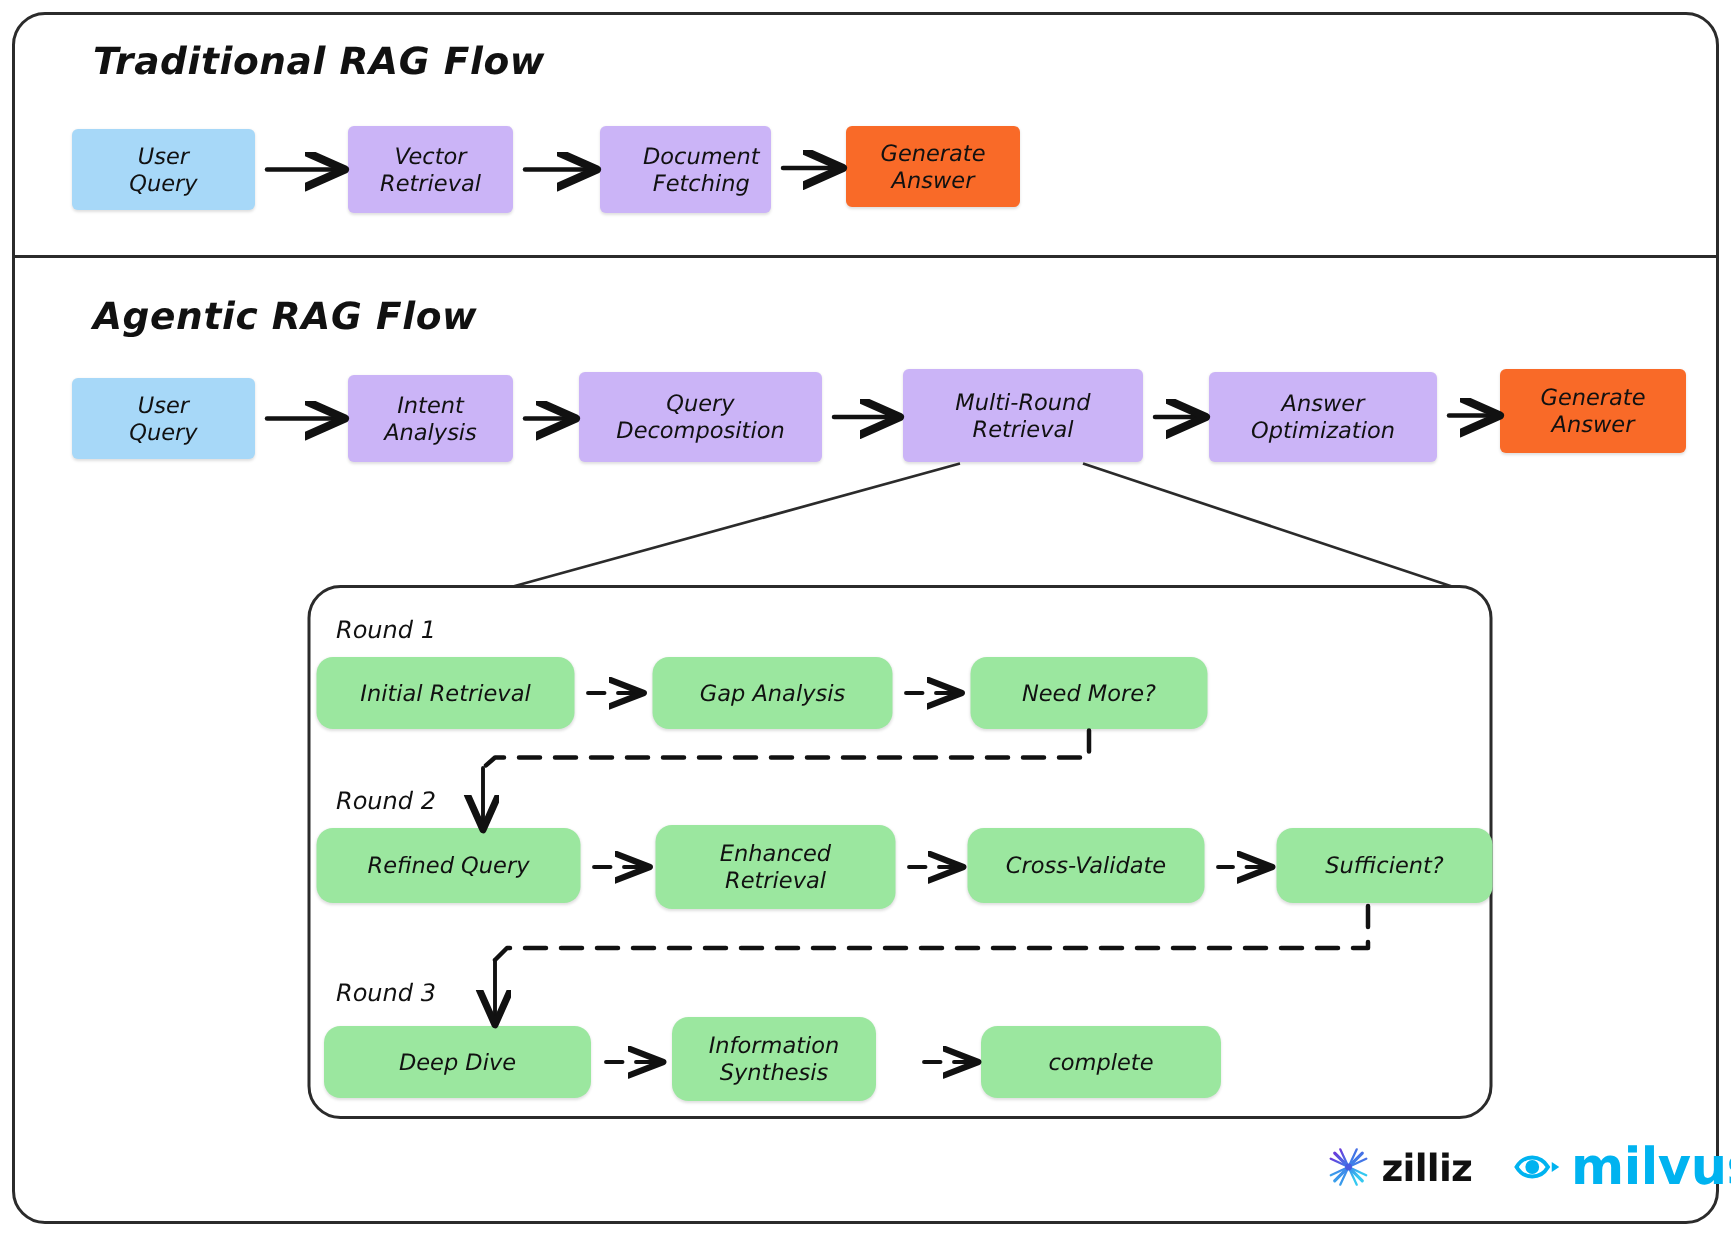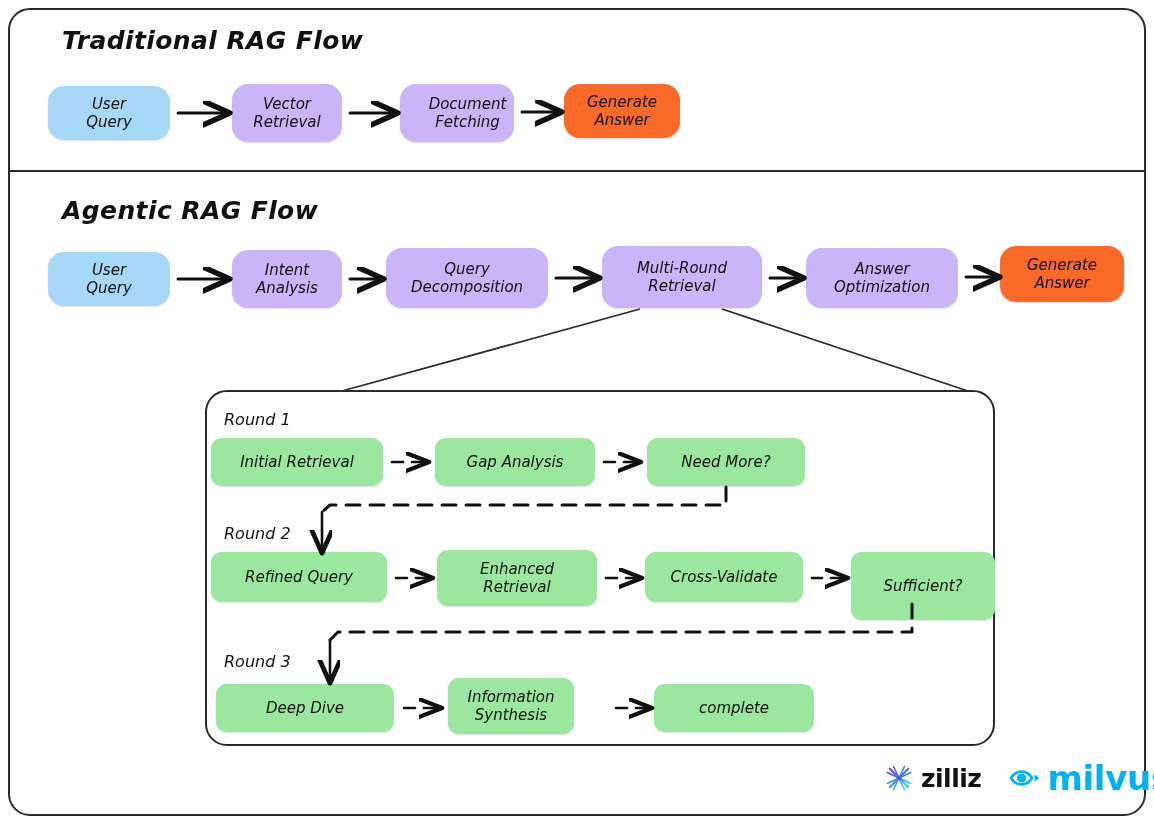--- a/index.html
+++ b/index.html
@@ -12,21 +12,21 @@
     background:#fff;
   }
   .divider{position:absolute;left:10px;top:170px;width:1134px;height:0;border-top:2.5px solid #2b2b2b;}
 
   .section-title{
     position:absolute;color:#111;font-size:25px;letter-spacing:.4px;
     font-family:"DejaVu Sans",sans-serif;font-style:italic;font-weight:700;
   }
 
   .node{
-    position:absolute;box-sizing:border-box;border-radius:16px;
+    position:absolute;box-sizing:border-box;border-radius:4px;
     display:flex;align-items:center;justify-content:center;text-align:center;
     font-family:"DejaVu Sans",sans-serif;font-style:italic;
     color:#111;line-height:1.22;font-size:15px;padding:2px 6px;
     box-shadow:0 1px 2px rgba(0,0,0,.13);
   }
   .n-blue{background:#a7d8f8;}
   .n-purple{background:#cbb4f7;text-align:center;}
   .n-orange{background:#f96a28;}
   .n-green{background:#9be79f;border-radius:11px;}
 
@@ -76,25 +76,25 @@
 
   <div class="round-label" style="left:224px;top:410px;">Round 1</div>
   <div class="node n-green" style="left:211px;top:438px;width:172px;height:48px;">Initial Retrieval</div>
   <div class="node n-green" style="left:435px;top:438px;width:160px;height:48px;">Gap Analysis</div>
   <div class="node n-green" style="left:647px;top:438px;width:158px;height:48px;">Need More?</div>
 
   <div class="round-label" style="left:224px;top:524px;">Round 2</div>
   <div class="node n-green" style="left:211px;top:552px;width:176px;height:50px;">Refined Query</div>
   <div class="node n-green" style="left:437px;top:550px;width:160px;height:56px;">Enhanced<br>Retrieval</div>
   <div class="node n-green" style="left:645px;top:552px;width:158px;height:50px;">Cross-Validate</div>
-  <div class="node n-green" style="left:851px;top:552px;width:144px;height:68px;">Sufficient?</div>
+  <div class="node n-green" style="left:851px;top:552px;width:144px;height:50px;">Sufficient?</div>
 
   <div class="round-label" style="left:224px;top:652px;">Round 3</div>
   <div class="node n-green" style="left:216px;top:684px;width:178px;height:48px;">Deep Dive</div>
-  <div class="node n-green" style="left:448px;top:678px;width:126px;height:56px;">Information<br>Synthesis</div>
+  <div class="node n-green" style="left:448px;top:678px;width:136px;height:56px;">Information<br>Synthesis</div>
   <div class="node n-green" style="left:654px;top:684px;width:160px;height:48px;">complete</div>
 
   <svg class="ov" viewBox="0 0 1154 824">
     <defs>
       <marker id="ah" markerWidth="10" markerHeight="10" refX="7" refY="4" orient="auto">
         <path d="M0,0 L9,4 L0,8" fill="none" stroke="#111" stroke-width="1.8" stroke-linecap="round" stroke-linejoin="round"></path>
       </marker>
       <marker id="ahs" markerWidth="10" markerHeight="10" refX="7" refY="4" orient="auto">
         <path d="M0,0.5 L9,4 L0,7.5" fill="none" stroke="#111" stroke-width="1.6" stroke-linecap="round" stroke-linejoin="round"></path>
       </marker>

